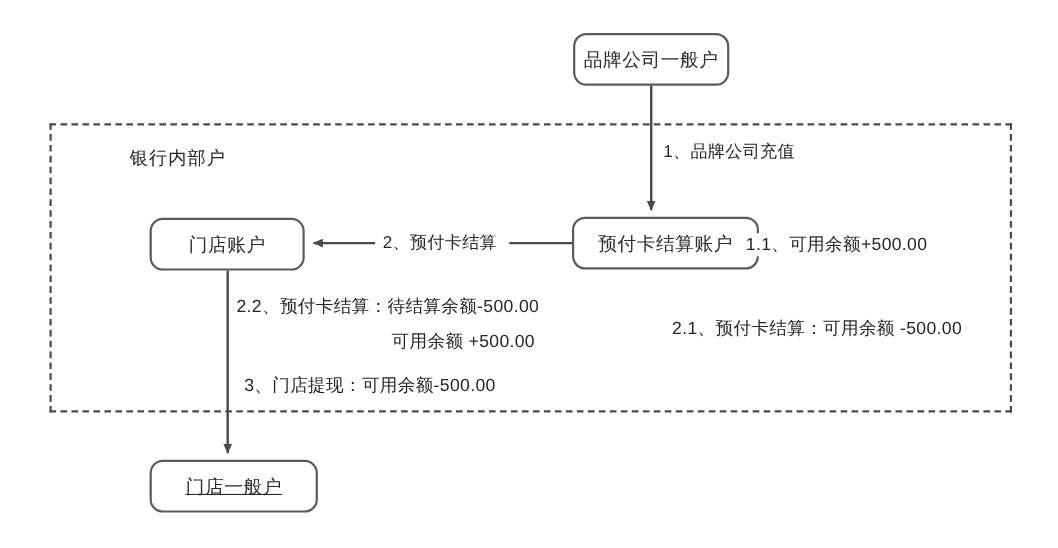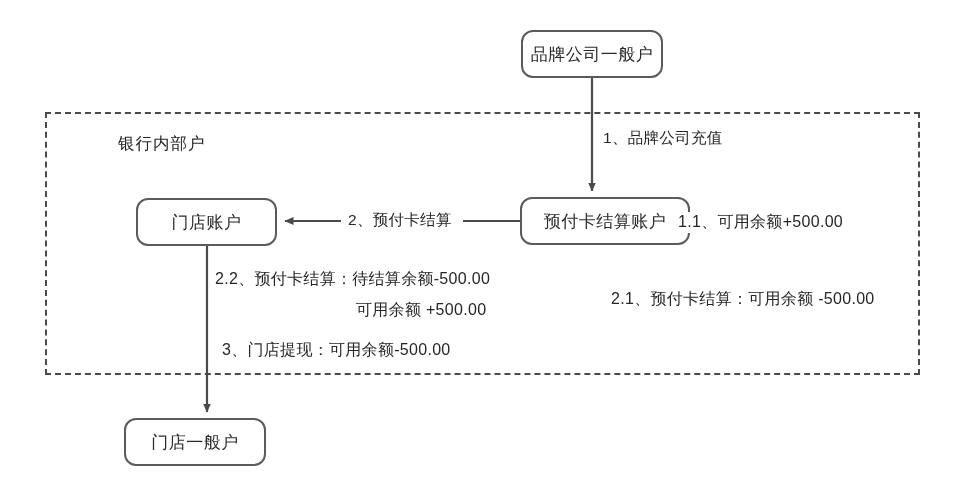--- a/index.html
+++ b/index.html
@@ -68,21 +68,21 @@
     top: 133px;
     font-size: 16.5px;
     color: #262626;
     letter-spacing: 1px;
     white-space: nowrap;
     margin-left: 40px;
   }
   #node-brand-general   { left: 521px; top: 30px;  width: 142px; height: 48px; }
   #node-store-account   { left: 136px; top: 198px; width: 141px; height: 48px; }
   #node-prepaid-settle  { left: 520px; top: 197px; width: 170px; height: 48px; }
-  #node-store-general   { left: 124px; top: 418px; width: 142px; height: 48px; }
+  #node-store-general   { left: 136px; top: 418px; width: 153px; height: 48px; text-decoration: underline; }
 
   #cap-recharge       { left: 600px; top: 128px; }
   #cap-prepaid-settle { left: 345px; top: 210px; }
   #cap-avail-plus     { left: 675px; top: 212px; }
   #cap-step21         { left: 608px; top: 269px; margin-top: 20px; }
   #cap-step22-line1   { left: 212px; top: 269px; text-align: center; }
   #cap-step22-line2   { left: 353px; top: 300px; }
   #cap-step3          { left: 219px; top: 340px; }
 </style>
 </head>

